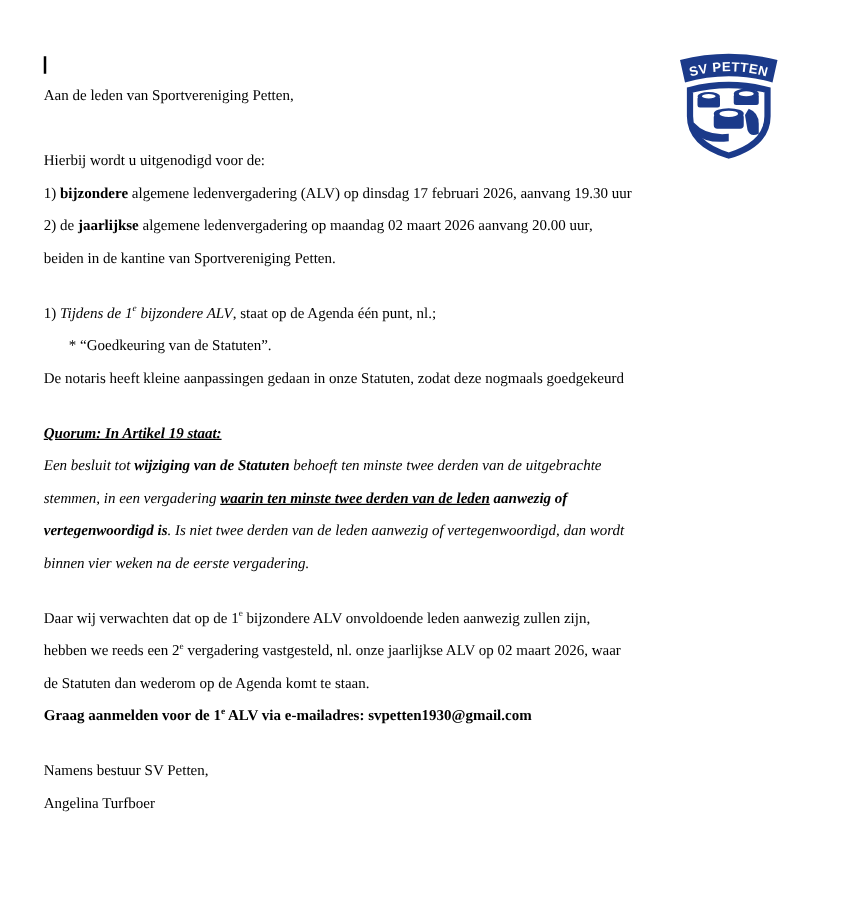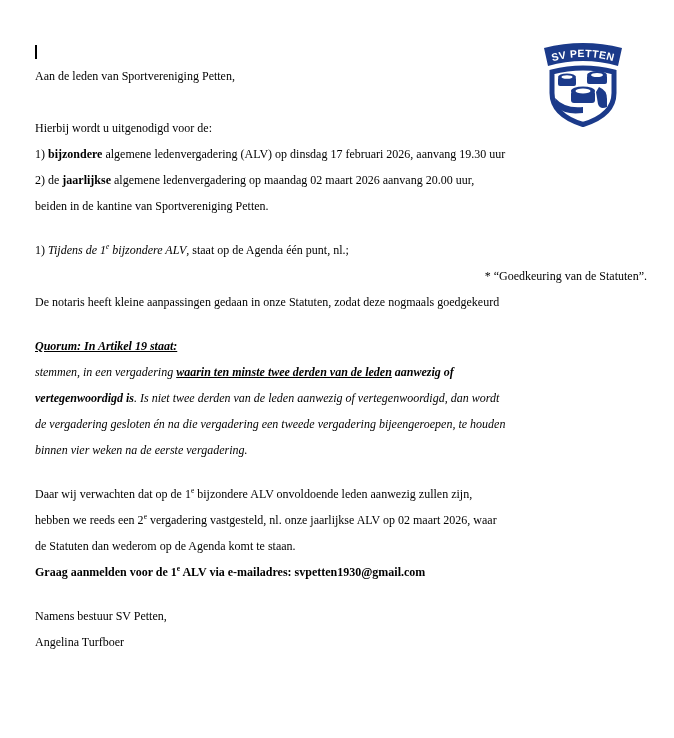--- a/index.html
+++ b/index.html
@@ -24,21 +24,21 @@
   }
   .line {
     display: block;
     height: 26px;
     line-height: 26px;
     font-size: 12px;
     white-space: nowrap;
   }
   .line.blank { height: 18px; }
   .line.caret-line { height: 23px; line-height: 23px; }
-  .line.indent { padding-left: 20px; text-align: right; }
+  .line.indent { padding-left: 20px; }
   .caret {
     display: inline-block;
     width: 1.5px;
     height: 14px;
     background: #000000;
     vertical-align: middle;
   }
   .b { font-weight: bold; text-align: right; }
   .i { font-style: italic; }
   .u { text-decoration: underline; font-style: italic; }
@@ -73,23 +73,23 @@
       <div class="line"><span>Hierbij wordt u uitgenodigd voor de:</span></div>
       <div class="line"><span>1) </span><span class="b">bijzondere</span><span> algemene ledenvergadering (ALV) op dinsdag 17 februari 2026, aanvang 19.30 uur</span></div>
       <div class="line"><span>2) de </span><span class="b">jaarlijkse</span><span> algemene ledenvergadering op maandag 02 maart 2026 aanvang 20.00 uur,</span></div>
       <div class="line"><span>beiden in de kantine van Sportvereniging Petten.</span></div>
       <div class="line blank"></div>
       <div class="line"><span>1) </span><span class="i">Tijdens de 1</span><span class="i sup">e</span><span class="i"> bijzondere ALV</span><span>, staat op de Agenda één punt, nl.;</span></div>
       <div class="line indent"><span>* “Goedkeuring van de Statuten”.</span></div>
       <div class="line"><span>De notaris heeft kleine aanpassingen gedaan in onze Statuten, zodat deze nogmaals goedgekeurd</span></div>
       <div class="line blank"></div>
       <div class="line"><span class="b i u">Quorum: In Artikel 19 staat:</span></div>
+      <div class="line"><span class="i">Een besluit tot </span><span class="b i">wijziging van de Statuten</span><span class="i"> behoeft ten minste twee derden van de uitgebrachte</span></div>
       <div class="line"><span class="i">stemmen, in een vergadering </span><span class="b i u">waarin ten minste twee derden van de leden</span><span class="i"> </span><span class="b i">aanwezig of</span></div>
       <div class="line"><span class="b i">vertegenwoordigd is</span><span class="i">. Is niet twee derden van de leden aanwezig of vertegenwoordigd, dan wordt</span></div>
-      <div class="line"><span class="i">de vergadering gesloten én na die vergadering een tweede vergadering bijeengeroepen, te houden</span></div>
       <div class="line"><span class="i">binnen vier weken na de eerste vergadering.</span></div>
       <div class="line blank"></div>
       <div class="line"><span>Daar wij verwachten dat op de 1</span><span class="sup">e</span><span> bijzondere ALV onvoldoende leden aanwezig zullen zijn,</span></div>
       <div class="line"><span>hebben we reeds een 2</span><span class="sup">e</span><span> vergadering vastgesteld, nl. onze jaarlijkse ALV op 02 maart 2026, waar</span></div>
       <div class="line"><span>de Statuten dan wederom op de Agenda komt te staan.</span></div>
       <div class="line"><span class="b">Graag aanmelden voor de 1</span><span class="b sup">e</span><span class="b"> ALV via e-mailadres: svpetten1930@gmail.com</span></div>
       <div class="line blank"></div>
       <div class="line"><span>Namens bestuur SV Petten,</span></div>
       <div class="line"><span>Angelina Turfboer</span></div>
     </div>

